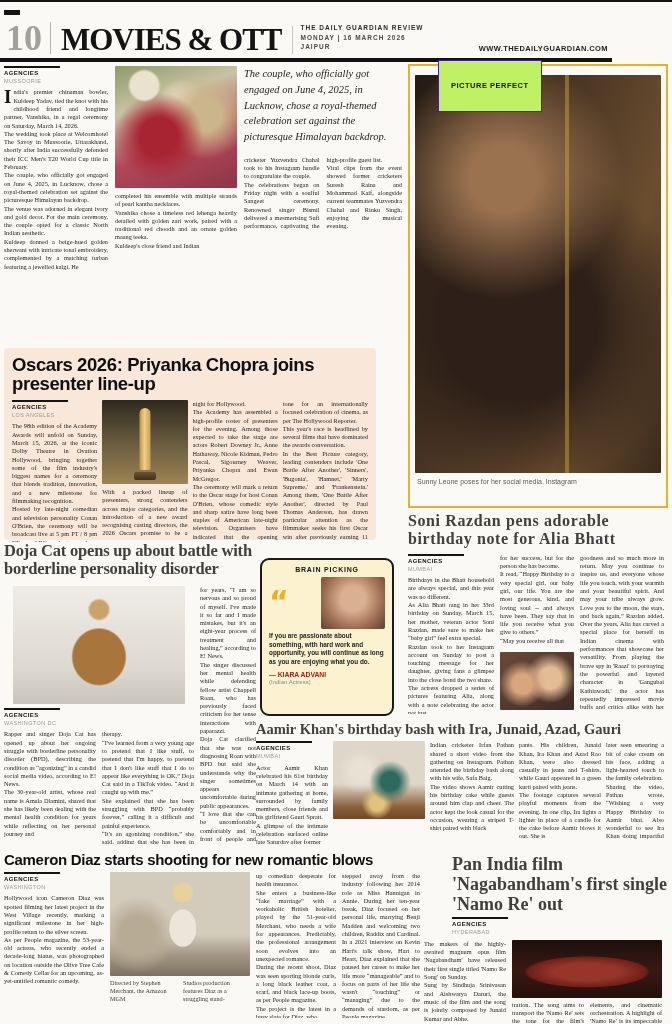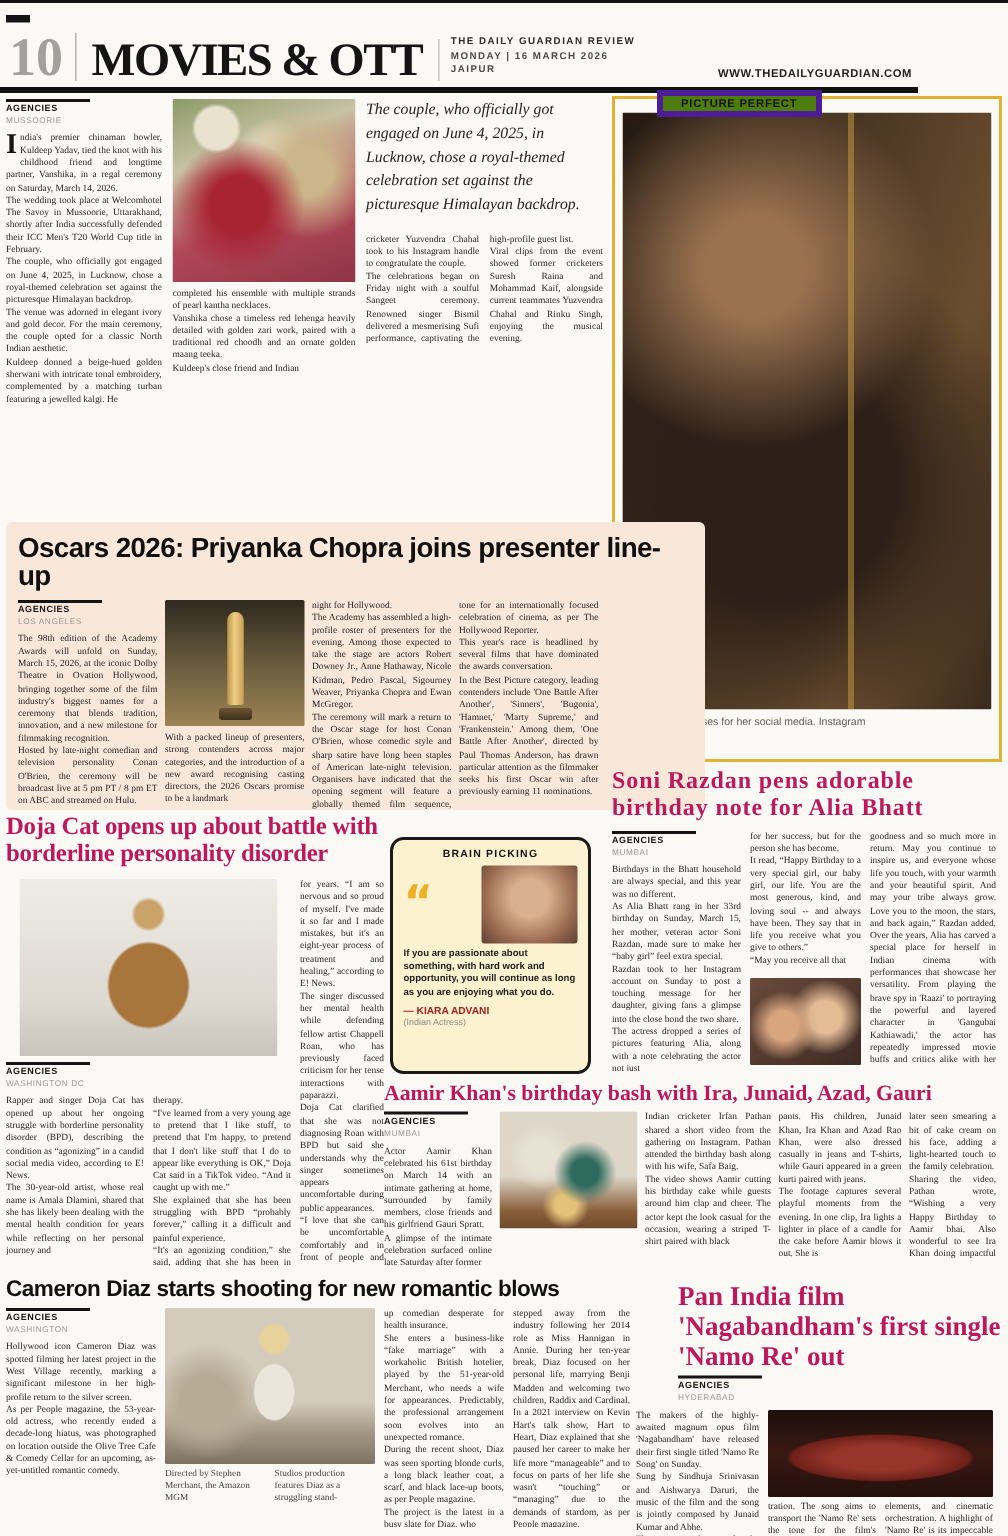--- a/index.html
+++ b/index.html
@@ -26,21 +26,21 @@
   
   .byline { border-top:2.5px solid #141414; width:56px; padding-top:2px; margin-bottom:4px; }
   .byline .ag { font:700 6px/1.3 "Liberation Sans", sans-serif; letter-spacing:.4px; color:#141414; }
   .byline .ct { font:400 5.5px/1.2 "Liberation Sans", sans-serif; letter-spacing:.4px; color:#9a9892; text-transform:uppercase; }
   .bt { font:400 6.3px/1.32 "Liberation Serif", serif; text-align:justify; color:#1d1d1d; overflow:hidden; }
   .btxt { white-space:pre-line; }
   .dropcap { float:left; font:700 19px/0.78 "Liberation Serif", serif; padding:2px 2px 0 0; color:#141414; }
   .photo { border-radius:1px; }
   .cap { font:400 7px/1.25 "Liberation Sans", sans-serif; color:#5c5a55; }
   .hs { font-family:"Liberation Sans", sans-serif; font-weight:800; color:#101010; letter-spacing:-0.5px; }
-  .hf { font-family:"Liberation Serif", serif; font-weight:700; color:#be185d; }
+  .hf { font-family:"Liberation Serif", serif; font-weight:700; color:#404040; }
   .cols { display:flex; }
 
   
   .kuldeep { position:absolute; left:4px; top:64px; width:398px; height:278px; }
   .kuldeep h1 { font-size:25px; line-height:1.02; letter-spacing:-0.5px; margin-bottom:5px; }
   .kuldeep .cols { gap:7px; height:200px; }
   .k1 { width:104px; }
   .k2 { width:122px; display:flex; flex-direction:column; }
   .k3 { width:158px; }
   .wedding { width:100%; height:122px; margin-bottom:4px;
@@ -49,33 +49,33 @@
       radial-gradient(circle at 36% 58%, #a82433 0 18%, rgba(0,0,0,0) 42%),
       radial-gradient(circle at 74% 40%, #cbb58a 0 14%, rgba(0,0,0,0) 38%),
       radial-gradient(circle at 55% 30%, #e6dcc2 0 8%, rgba(0,0,0,0) 22%),
       linear-gradient(160deg, #8d9a68 0%, #c8c3a4 30%, #b2475a 62%, #8e3545 100%); }
   .pullquote { font:italic 400 10.5px/1.5 "Liberation Serif", serif; color:#22222;
                color:#232323; margin-bottom:11px; }
 
   
   .panel { position:absolute; left:408px; top:62px; width:260px; height:444px;
            border:2.5px solid #e2b231; background:#fbfaf6; padding:5px; }
-  .tag { position:absolute; top:-6px; left:28px; background:#4d7c0f; color:#141414;
+  .tag { position:absolute; top:-6px; left:28px; background:#bef264; color:#141414;
          font:700 7.5px/1 "Liberation Sans", sans-serif; letter-spacing:.5px;
-         padding:1px 12px; border:4px solid #4c1d95; }
+         padding:21px 12px; border:1px solid #4c1d95; }
   .sunny { width:100%; height:398px; margin-top:4px;
     background:
       repeating-linear-gradient(90deg, rgba(212,168,64,0) 0 150px, rgba(201,158,62,.5) 150px 154px, rgba(212,168,64,0) 154px 166px),
       radial-gradient(circle at 36% 26%, #9a7250 0 10%, rgba(0,0,0,0) 36%),
       radial-gradient(circle at 42% 62%, #2e2018 0 28%, rgba(0,0,0,0) 58%),
       linear-gradient(110deg, #241a12 0%, #4a3624 42%, #6b4e2f 72%, #3a2a1c 100%); }
   .panel .cap { margin-top:5px; padding-left:2px; }
 
   
-  .oscars { position:absolute; left:4px; top:346px; width:466px; height:192px;
+  .oscars { position:absolute; left:4px; top:346px; width:372px; height:192px;
             background:#f9e8da; border-radius:4px; padding:8px 8px 6px 8px; }
   .oscars h2 { font-size:18.5px; line-height:1; letter-spacing:-0.4px; margin-bottom:7px; }
   .oscars .cols { gap:5px; height:140px; }
   .o1,.o3,.o4 { width:93px; }
   .o2 { width:93px; display:flex; flex-direction:column; }
   .statue { position:relative; width:100%; height:84px; margin-bottom:4px; overflow:hidden;
     background:linear-gradient(180deg,#2f2a1f,#6d5f40 55%,#9c8454); }
   .statue::after { content:""; position:absolute; left:50%; top:8px; transform:translateX(-50%);
     width:11px; height:62px; border-radius:6px 6px 2px 2px;
     background:linear-gradient(90deg,#b9924a,#f0d084 45%,#c79e55); }

